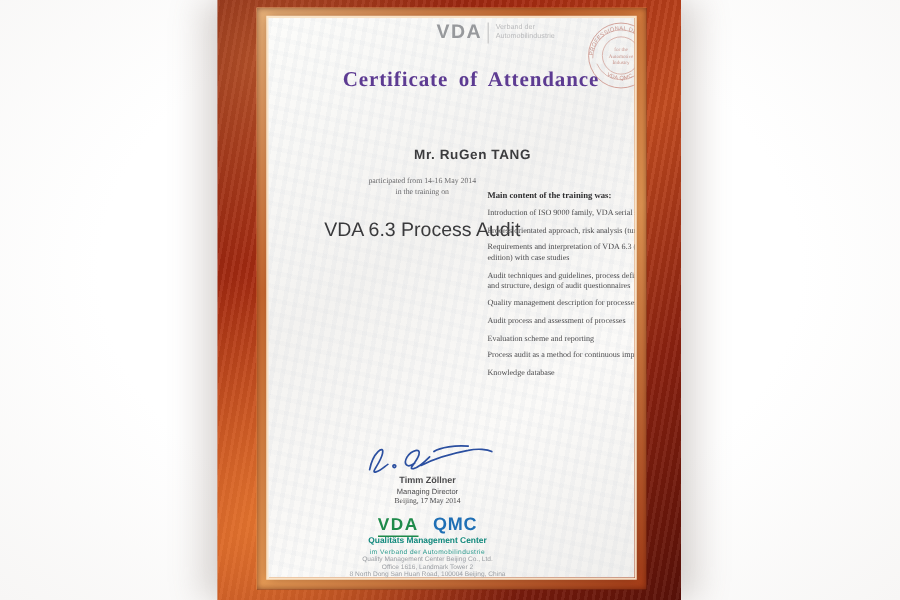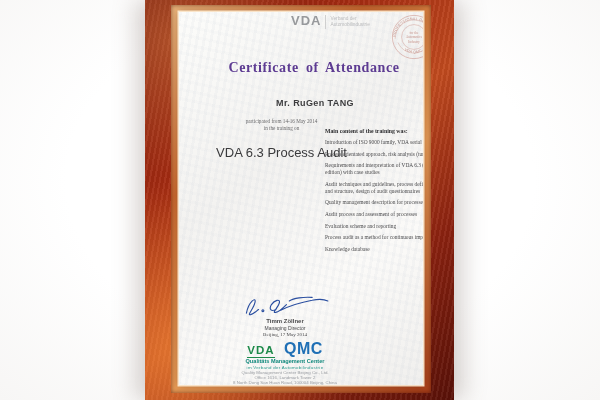--- a/index.html
+++ b/index.html
@@ -40,21 +40,21 @@
   .brand-vda { font-weight:700; font-size:13px; color:#97999c; letter-spacing:1px; line-height:1; }
   .brand-div { width:1px; height:14px; background:#cfcfcf; margin:1px 4px 0 4px; }
   .brand-sub { font-size:4.8px; color:#b9babc; line-height:1.3; padding-top:2px; }
   
   .seal { left:212px; top:2px; width:46px; height:46px; opacity:.8; }
   .seal svg { width:100%; height:100%; }
   .seal circle, .seal path { stroke:#c98c82; fill:none; }
   .seal-arc { font-family:"Liberation Sans", sans-serif; font-size:8.2px; letter-spacing:.4px; fill:#bc7c72; }
   .seal-c { font-family:"Liberation Serif", serif; font-size:7.5px; fill:#bc7c72; text-anchor:middle; }
   
-  .title { left:20px; width:230px; top:48px; text-align:center;
+  .title { left:20px; width:230px; top:34px; text-align:center;
     font-family:"Liberation Serif", serif; font-weight:600; font-size:14px;
     color:#5d3b92; letter-spacing:.6px; word-spacing:3px; }
   
   .recipient { left:30px; width:145px; top:86px; text-align:right;
     font-weight:700; font-size:9px; color:#3c3c3e; letter-spacing:.4px; }
   .part1 { left:20px; width:165px; top:106px; text-align:center;
     font-family:"Liberation Serif", serif; font-size:5.2px; color:#6a6a6c; }
   .part2 { left:20px; width:165px; top:113px; text-align:center;
     font-family:"Liberation Serif", serif; font-size:5.2px; color:#6a6a6c; }
   .course { left:25px; width:155px; top:133px; text-align:center;
@@ -68,21 +68,21 @@
   .sig { left:56px; top:281px; width:100px; height:26px; }
   .sig path { stroke:#2b4fa0; stroke-width:1.6; fill:none; stroke-linecap:round; }
   .signer { left:41px; width:130px; top:306px; text-align:center; color:#4a4a4c; }
   .signer-name { font-weight:700; font-size:6px; }
   .signer-title { font-size:5px; margin-top:1px; }
   .signer-date { font-size:5px; margin-top:1px; font-family:"Liberation Serif", serif; }
   
   .footer-logo { left:41px; width:130px; top:328px; text-align:center; }
   .f-vda { font-weight:700; font-size:11.5px; color:#1e8a4a; letter-spacing:1px;
     border-bottom:1.5px solid #1e8a4a; padding-bottom:1px; margin-right:5px; }
-  .f-qmc { font-weight:700; font-size:16px; color:#1f6fb5; letter-spacing:.5px; }
+  .f-qmc { font-weight:700; font-size:12px; color:#1f6fb5; letter-spacing:.5px; }
   .org1 { left:41px; width:130px; top:346px; text-align:center;
     font-weight:700; font-size:5.6px; color:#12897d; }
   .org2 { left:41px; width:130px; top:353px; text-align:center;
     font-size:4.4px; color:#2a9a8d; letter-spacing:.3px; }
   .addr { left:26px; width:160px; top:359px; text-align:center;
     font-size:4.4px; color:#9b9ea3; line-height:1.1; }
 </style>
 </head>
 <body>
 

